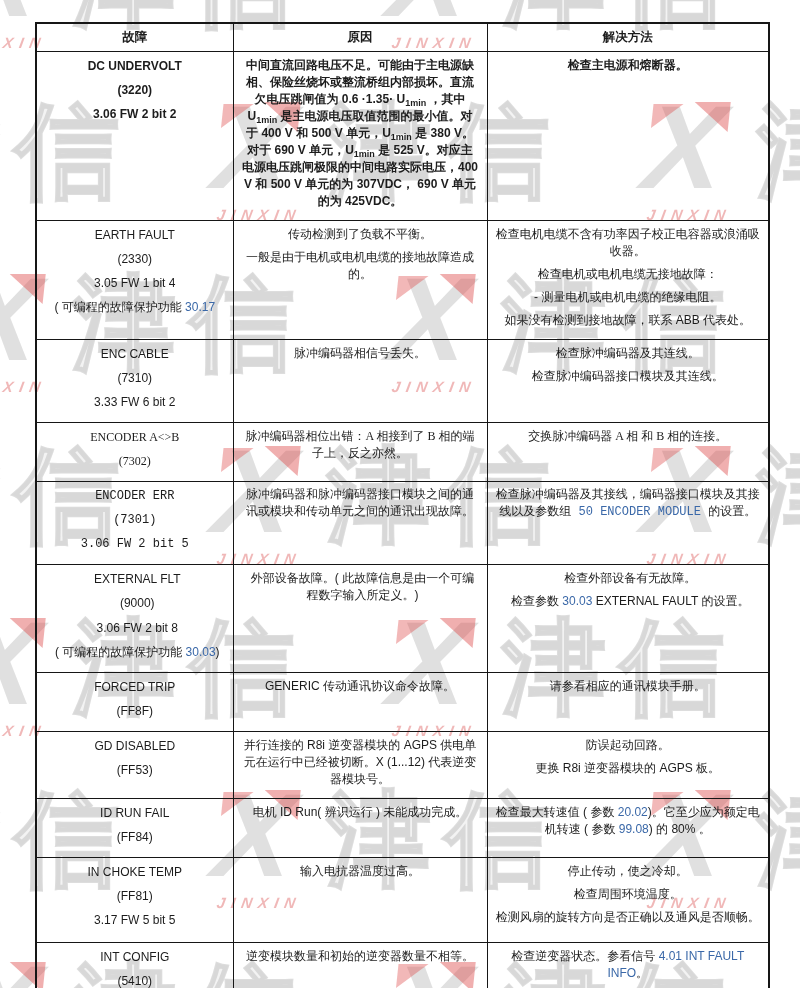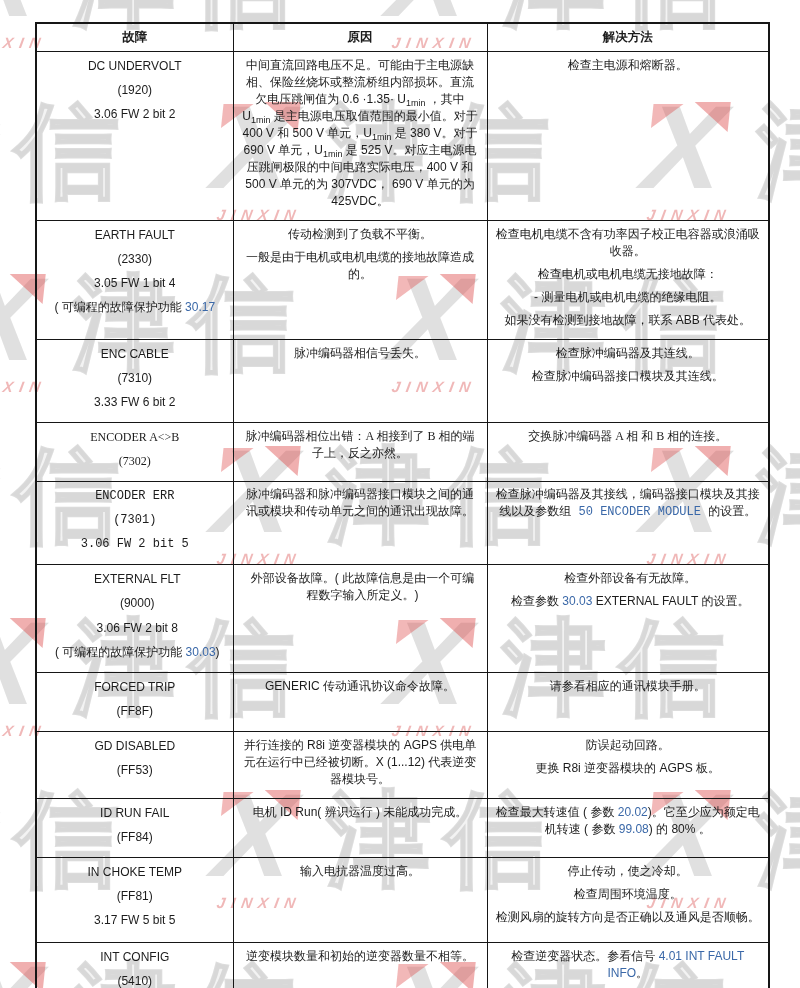--- a/index.html
+++ b/index.html
@@ -28,21 +28,21 @@
         padding:4px 8px;box-sizing:border-box;font-size:12px;line-height:1.42;
         word-break:break-word;}
   .fault-table th{font-weight:bold;font-size:12.5px;height:26px;padding-top:5px;}
   .fault-table{border:2px solid #161616;}
   .cell-fault p,.cell-cause p,.cell-solution p{margin:2px 0 7px;}
   .cell-cause p,.cell-solution p{margin:1px 0 6px;}
   .param-link{color:#3a68a8;text-decoration:none;cursor:pointer;}
   sub.subscript{font-size:9px;line-height:0;}
 
   
-  tbody tr:nth-child(1) td{height:162px;}
+  tbody tr:nth-child(1) td{height:162px;font-weight:bold;}
   tbody tr:nth-child(2) td{height:100px;}
   tbody tr:nth-child(3) td{height:62px;}
   tbody tr:nth-child(4) td{height:48px;font-family:Liberation Serif, serif;}
   tbody tr:nth-child(5) td{height:67px;font-family:Liberation Mono, monospace;}
   tbody tr:nth-child(6) td{height:82px;padding-left:13px;}
   tbody tr:nth-child(7) td{height:51px;}
   tbody tr:nth-child(8) td{height:60px;}
   tbody tr:nth-child(9) td{height:47px;margin-left:32px;}
   tbody tr:nth-child(10) td{height:85px;margin-top:8px;}
   tbody tr:nth-child(11) td{height:127px;}
@@ -141,21 +141,21 @@
       <tr>
         <th>故障</th>
         <th>原因</th>
         <th>解决方法</th>
       </tr>
     </thead>
     <tbody>
         <tr>
           <td class="cell-fault">
             <p><span>DC UNDERVOLT</span></p>
-            <p><span>(1920)</span></p>
+            <p><span>(3220)</span></p>
             <p><span>3.06 FW 2 bit 2</span></p>
           </td>
           <td class="cell-cause">
             <p><span>中间直流回路电压不足。可能由于主电源缺相、保险丝烧坏或整流桥组内部损坏。直流欠电压跳闸值为 0.6 ·1.35· U</span><sub class="subscript">1min</sub><span> ，其中 U</span><sub class="subscript">1min</sub><span> 是主电源电压取值范围的最小值。对于 400 V 和 500 V 单元，U</span><sub class="subscript">1min</sub><span> 是 380 V。对于 690 V 单元，U</span><sub class="subscript">1min</sub><span> 是 525 V。对应主电源电压跳闸极限的中间电路实际电压，400 V 和 500 V 单元的为 307VDC， 690 V 单元的为 425VDC。</span></p>
           </td>
           <td class="cell-solution">
             <p><span>检查主电源和熔断器。</span></p>
           </td>
         </tr>
         <tr>

